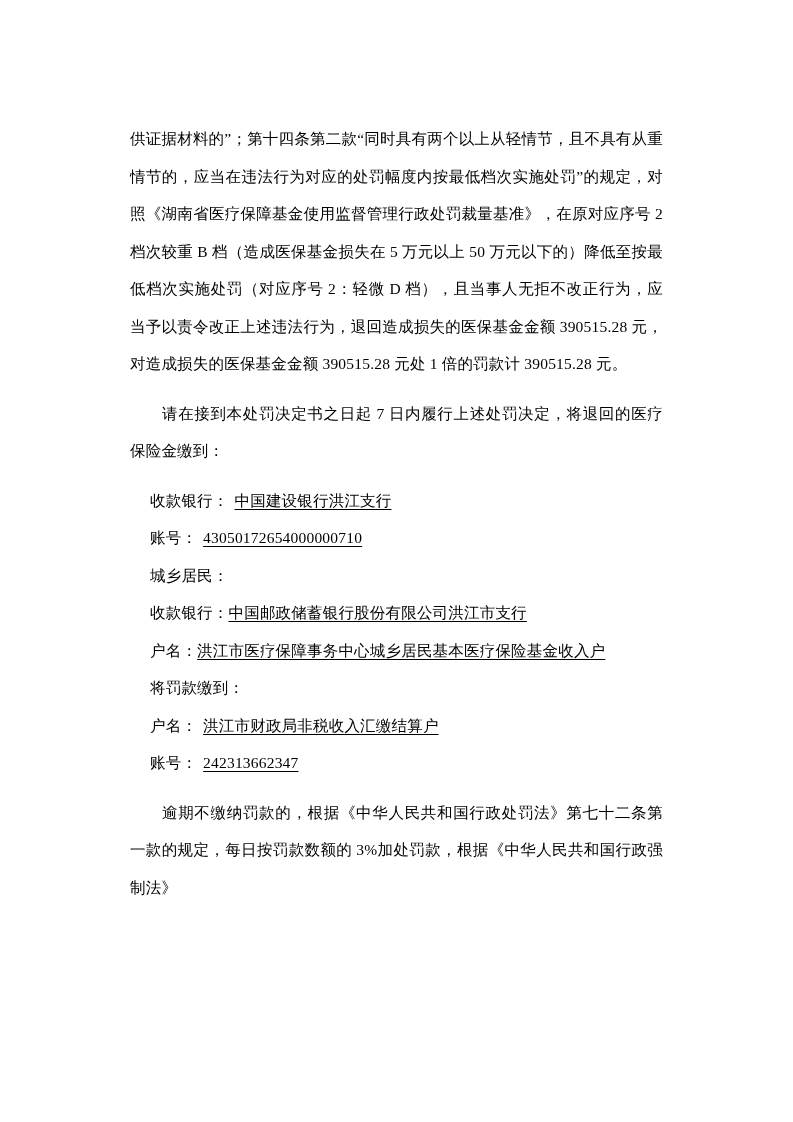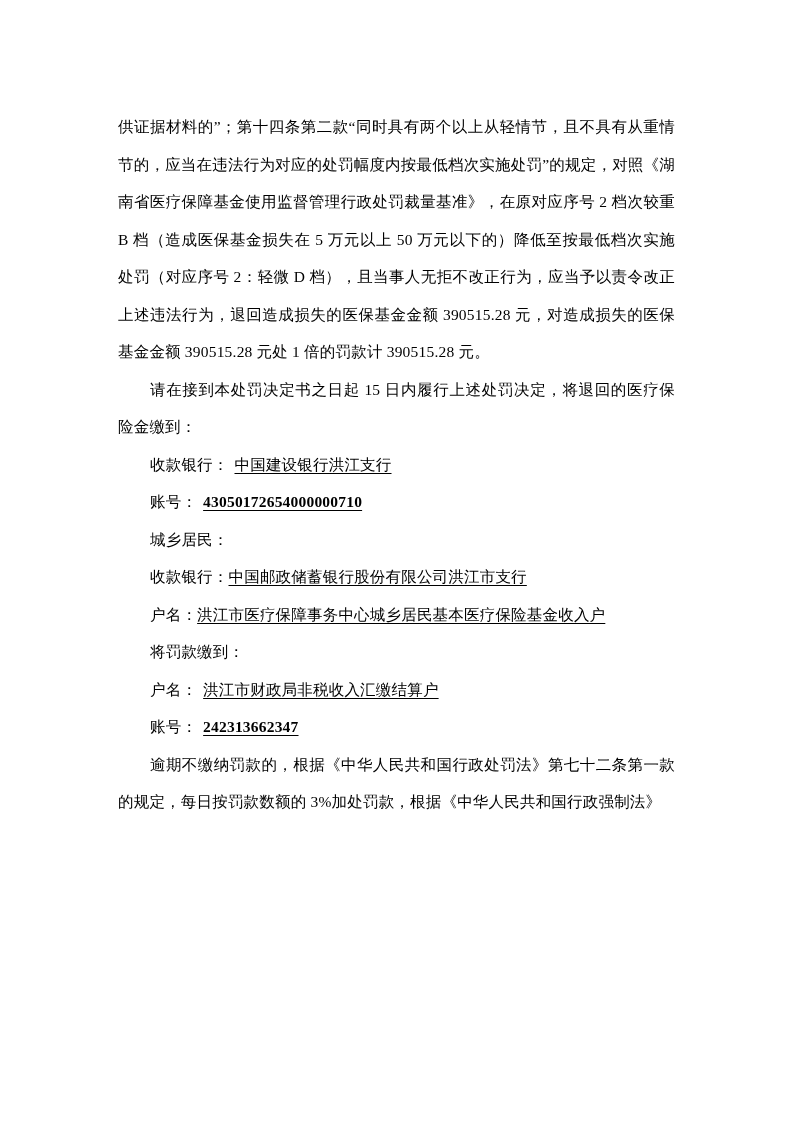--- a/index.html
+++ b/index.html
@@ -19,21 +19,21 @@
     width: 793px;
     height: 1122px;
     box-sizing: border-box;
     padding: 108px 118px 0 118px;
   }
   .doc-body {
     font-size: 15.5px;
     line-height: 37.5px;
   }
   p.para {
-    margin: 0;
+    margin: 12px;
     text-align: justify;
     text-justify: inter-ideograph;
     letter-spacing: 0.2px;
   }
   p.indent {
     text-indent: 32px;
   }
   .block-line {
     margin: 0;
     white-space: nowrap;
@@ -45,32 +45,31 @@
     text-underline-offset: 3px;
   }
   .pad-l {
     padding-left: 6px;
   }
   .pad-r {
     padding-right: 6px;
   }
   .num {
     font-family: "Liberation Serif", "DejaVu Serif", serif;
-    font-weight: bold;
   }
 </style>
 </head>
 <body>
 
 <div class="page">
   <div class="doc-body">
 
     <p class="para">供证据材料的”；第十四条第二款“同时具有两个以上从轻情节，且不具有从重情节的，应当在违法行为对应的处罚幅度内按最低档次实施处罚”的规定，对照《湖南省医疗保障基金使用监督管理行政处罚裁量基准》，在原对应序号 2 档次较重 B 档（造成医保基金损失在 5 万元以上 50 万元以下的）降低至按最低档次实施处罚（对应序号 2：轻微 D 档），且当事人无拒不改正行为，应当予以责令改正上述违法行为，退回造成损失的医保基金金额 390515.28 元，对造成损失的医保基金金额 390515.28 元处 1 倍的罚款计 390515.28 元。</p>
 
-    <p class="para indent">请在接到本处罚决定书之日起 15 日内履行上述处罚决定，将退回的医疗保险金缴到：</p>
+    <p class="para indent">请在接到本处罚决定书之日起 7 日内履行上述处罚决定，将退回的医疗保险金缴到：</p>
 
     <p class="block-line">
       <span>收款银行：</span><span class="u pad-l pad-r">中国建设银行洪江支行</span>
     </p>
     <p class="block-line">
       <span>账号：</span><span class="u pad-l pad-r num">43050172654000000710</span>
     </p>
 
     <p class="block-line">城乡居民：</p>
     <p class="block-line">

